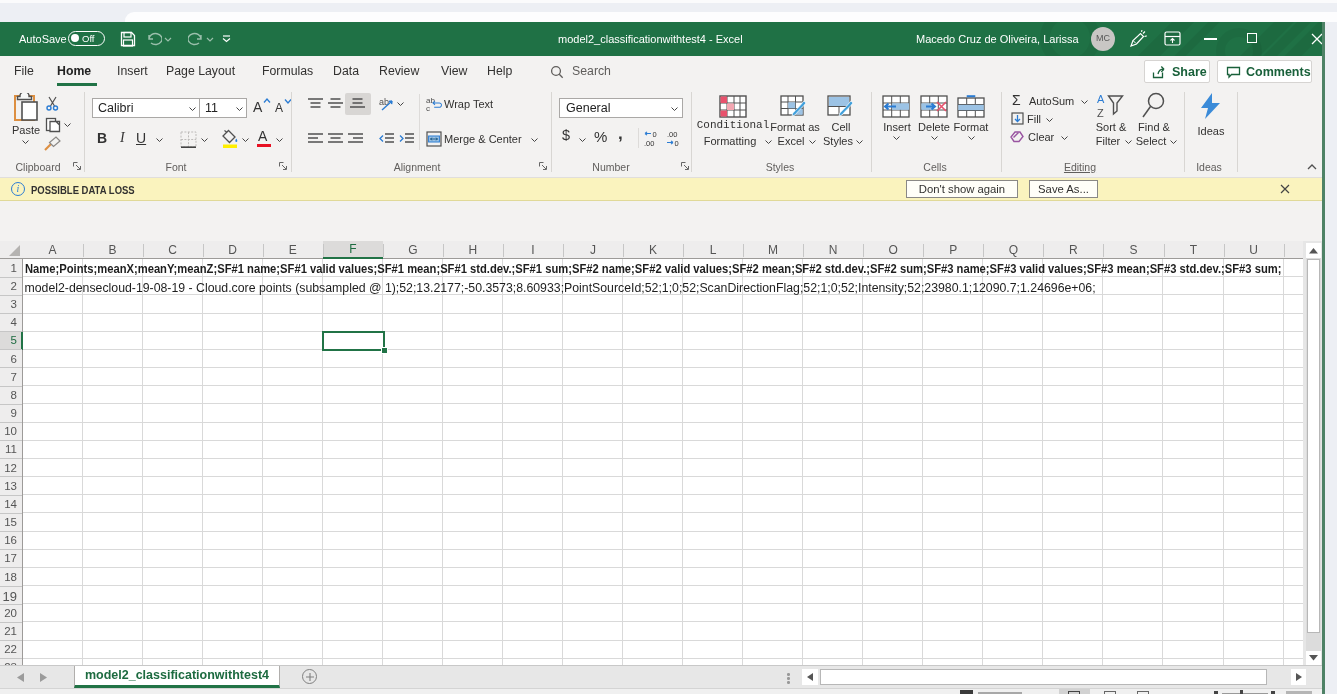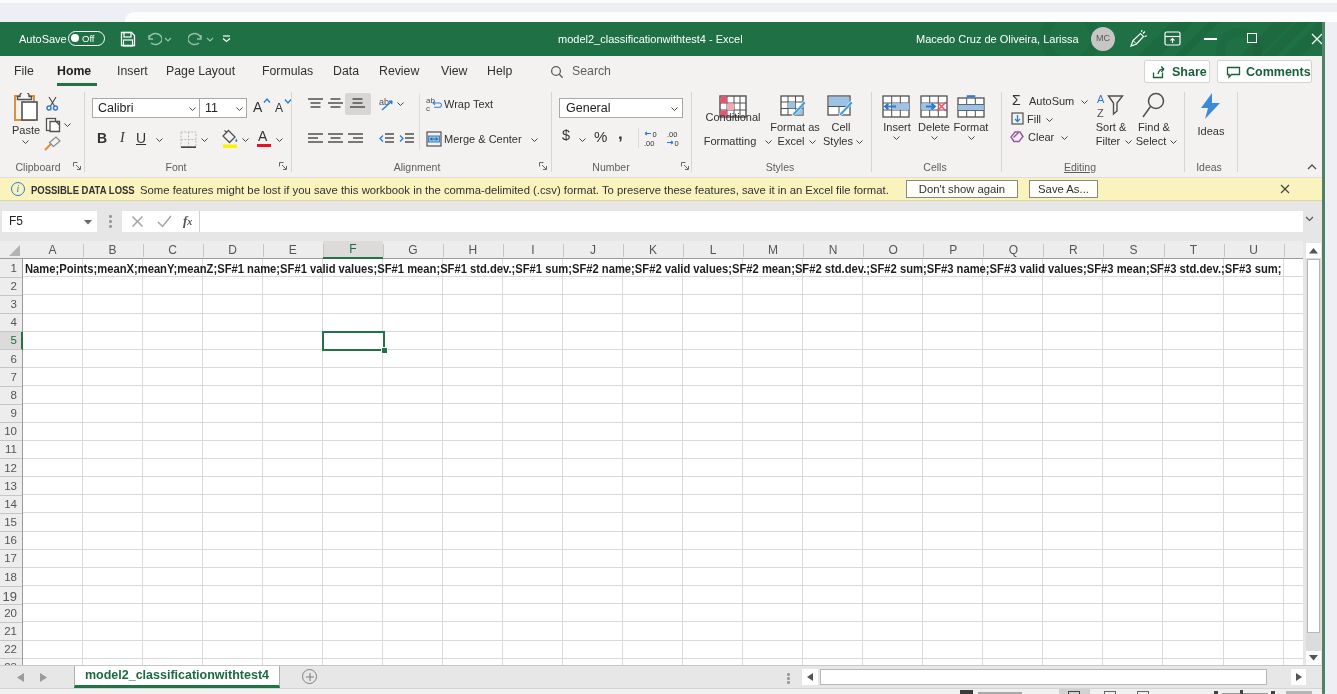--- a/index.html
+++ b/index.html
@@ -326,21 +326,21 @@
       </svg>
     <div class="gsep" style="left:691px;"></div>
 
     <svg style="position:absolute;left:719px;top:7px;" width="28" height="23" viewBox="0 0 28 23">
       <rect x="1" y="1" width="26" height="21" fill="#fff" stroke="#505050" stroke-width="1.4"></rect>
       <path d="M1 8h26M1 15h26M8 1v21M15 1v21M21 1v21" stroke="#505050" stroke-width="1"></path>
       <rect x="1.5" y="1.5" width="6.5" height="6.5" fill="#e8526d"></rect>
       <rect x="8" y="8.5" width="7" height="6.5" fill="#f4a7b2"></rect>
       <rect x="1.5" y="15.5" width="6.5" height="6" fill="#e8526d"></rect>
     </svg>
-    <div class="rtext ctr" style="left:733px;top:23px;">Conditional</div>
+    <div class="rtext ctr" style="left:733px;top:31px;font-family:Liberation Mono, monospace;">Conditional</div>
     <div class="rtext ctr" style="left:730px;top:47px;">Formatting</div>
     <svg class="chev" style="left:765px;top:52px;" viewBox="0 0 7 4">
         <path d="M.5.5l3 3 3-3" fill="none" stroke="#444" stroke-width="1"></path>
       </svg>
     <svg style="position:absolute;left:780px;top:7px;" width="29" height="24" viewBox="0 0 29 24">
       <rect x="1" y="1" width="22" height="19" fill="#fff" stroke="#505050" stroke-width="1.3"></rect>
       <path d="M1 7h22M1 13.5h22M8 1v19M15.5 1v19" stroke="#505050" stroke-width="1"></path>
       <rect x="8.3" y="7.3" width="7" height="6" fill="#9cc3e5"></rect>
       <rect x="15.7" y="13.7" width="7" height="6" fill="#9cc3e5"></rect>
       <path d="M26 8c-3 4-7 7-11 12l-3 1 .8-3c4-4 8-8 11-12z" fill="#41a0dc" stroke="#fff" stroke-width=".7"></path>
@@ -450,46 +450,24 @@
     <div class="rtext ctr" style="left:1211px;top:37px;">Ideas</div>
     <div class="glabel" style="left:1209px;top:73px;">Ideas</div>
     <div class="gsep" style="left:1237px;"></div>
     <svg style="position:absolute;left:1307px;top:76px;" width="10" height="6" viewBox="0 0 10 6">
         <path d="M1 5l4-4 4 4" fill="none" stroke="#505050" stroke-width="1.3"></path>
       </svg>
   </div>
   <div class="abs" id="ybar">
     <div style="position:absolute;left:11px;top:4px;width:14px;height:14px;border-radius:50%;border:1.5px solid #2b7cd3;box-sizing:border-box;color:#2b7cd3;font-size:10px;text-align:center;line-height:11px;font-family:'Liberation Serif',serif;font-style:italic;">i</div>
     <div style="position:absolute;left:31px;top:6px;font-size:11.3px;font-weight:bold;color:#323130;transform:scaleX(0.84);transform-origin:0 0;">POSSIBLE DATA LOSS</div>
-    <div style="position:absolute;left:140px;top:6px;font-size:11.3px;color:#323130;">Some features might be lost if you save this workbook in the comma-delimited (.csv) format. To preserve these features, save it in an Excel file format.</div>
     <div style="position:absolute;left:906px;top:2px;width:112px;height:18px;background:#fffef8;border:1px solid #8a8886;box-sizing:border-box;text-align:center;font-size:11.3px;color:#323130;line-height:16px;">Don't show again</div>
     <div style="position:absolute;left:1029px;top:2px;width:69px;height:18px;background:#fffef8;border:1px solid #8a8886;box-sizing:border-box;text-align:center;font-size:11.3px;color:#323130;line-height:16px;">Save As...</div>
     <svg style="position:absolute;left:1280px;top:6px;" width="10" height="10" viewBox="0 0 10 10">
         <path d="M1 1l8 8M9 1L1 9" stroke="#444" stroke-width="1.2"></path>
-      </svg>
-  </div>
-  <div class="abs" id="fbar">
-    <div style="position:absolute;left:2px;top:10px;width:95px;height:21px;background:#fff;">
-      <div style="position:absolute;left:7px;top:3px;font-size:12px;color:#222;">F5</div>
-      <svg style="position:absolute;left:82px;top:9px;" width="8" height="5" viewBox="0 0 8 5">
-          <path d="M0 0l4 4.5L8 0z" fill="#666"></path>
-        </svg>
-    </div>
-    <div style="position:absolute;left:109px;top:14px;width:2.5px;height:2.5px;background:#999;border-radius:50%;box-shadow:0 5px 0 #999,0 10px 0 #999;"></div>
-    <div style="position:absolute;left:122px;top:10px;width:1181px;height:21px;background:#fff;"></div>
-    <svg style="position:absolute;left:131px;top:14px;" width="13" height="13" viewBox="0 0 13 13">
-        <path d="M1.5 1.5l10 10M11.5 1.5l-10 10" stroke="#a6a4a2" stroke-width="1.5"></path>
-      </svg>
-    <svg style="position:absolute;left:157px;top:14px;" width="15" height="13" viewBox="0 0 15 13">
-        <path d="M1 7l4.5 4.5L14 1" fill="none" stroke="#a6a4a2" stroke-width="1.5"></path>
-      </svg>
-    <div style="position:absolute;left:183px;top:12px;font-size:13px;font-style:italic;font-family:'Liberation Serif',serif;color:#555;font-weight:bold;">f<span style="font-size:10px;">x</span></div>
-    <div style="position:absolute;left:199px;top:10px;width:1px;height:21px;background:#d0d0d0;"></div>
-    <svg style="position:absolute;left:1305px;top:15px;" width="9" height="6" viewBox="0 0 9 6">
-        <path d="M1 1l3.5 3.5L8 1" fill="none" stroke="#555" stroke-width="1.2"></path>
       </svg>
   </div>
   <div class="abs" id="grid">
 
     <div id="chead" style="position:absolute;left:0;top:0;width:1303px;height:18.4px;background:#eeeded;border-bottom:1px solid #9d9b99;box-sizing:border-box;"></div>
 
     <svg style="position:absolute;left:8px;top:4px;" width="13" height="12" viewBox="0 0 13 12">
         <path d="M12 0v11H1z" fill="#b5b3b1"></path>
       </svg>
 
@@ -604,20 +582,21 @@
     <div style="position:absolute;left:0;top:326.3px;width:21.5px;height:1px;background:#c6c6c6;"></div>
     <div style="position:absolute;left:0;top:344.5px;width:21.5px;height:1px;background:#c6c6c6;"></div>
     <div style="position:absolute;left:0;top:362.6px;width:21.5px;height:1px;background:#c6c6c6;"></div>
     <div style="position:absolute;left:0;top:380.8px;width:21.5px;height:1px;background:#c6c6c6;"></div>
     <div style="position:absolute;left:0;top:399.0px;width:21.5px;height:1px;background:#c6c6c6;"></div>
     <div style="position:absolute;left:0;top:417.1px;width:21.5px;height:1px;background:#c6c6c6;"></div>
     <div style="position:absolute;left:0;top:435.3px;width:21.5px;height:1px;background:#c6c6c6;"></div>
     </div>
 
     <div id="r1" style="position:absolute;left:24.5px;top:21px;font-size:12.3px;font-weight:bold;transform:scaleX(0.9112);transform-origin:0 0;color:#1e1e1e;white-space:nowrap;">Name;Points;meanX;meanY;meanZ;SF#1 name;SF#1 valid values;SF#1 mean;SF#1 std.dev.;SF#1 sum;SF#2 name;SF#2 valid values;SF#2 mean;SF#2 std.dev.;SF#2 sum;SF#3 name;SF#3 valid values;SF#3 mean;SF#3 std.dev.;SF#3 sum;</div>
+    <div id="r2" style="position:absolute;left:24.5px;top:39.5px;font-size:12.3px;color:#1e1e1e;white-space:nowrap;">model2-densecloud-19-08-19 - Cloud.core points (subsampled @ 1);52;13.2177;-50.3573;8.60933;PointSourceId;52;1;0;52;ScanDirectionFlag;52;1;0;52;Intensity;52;23980.1;12090.7;1.24696e+06;</div>
 
     <div style="position:absolute;left:321.6px;top:90.3px;width:63px;height:19.5px;border:2px solid #217346;box-sizing:border-box;background:#fff;"></div>
     <div style="position:absolute;left:380.6px;top:105.8px;width:5px;height:5px;background:#217346;border:1px solid #fff;"></div>
 
     <div style="position:absolute;left:1306px;top:2px;width:15px;height:422px;background:#dcdcdc;">
       <div style="position:absolute;left:0px;top:0px;width:15px;height:15px;background:#fff;"></div>
       <svg style="position:absolute;left:3px;top:5px;" width="9" height="6" viewBox="0 0 9 6">
           <path d="M0 5.5L4.5 0 9 5.5z" fill="#555"></path>
         </svg>
       <div style="position:absolute;left:1px;top:16px;width:13px;height:374px;background:#fff;border:1px solid #b7b7b7;box-sizing:border-box;"></div>

